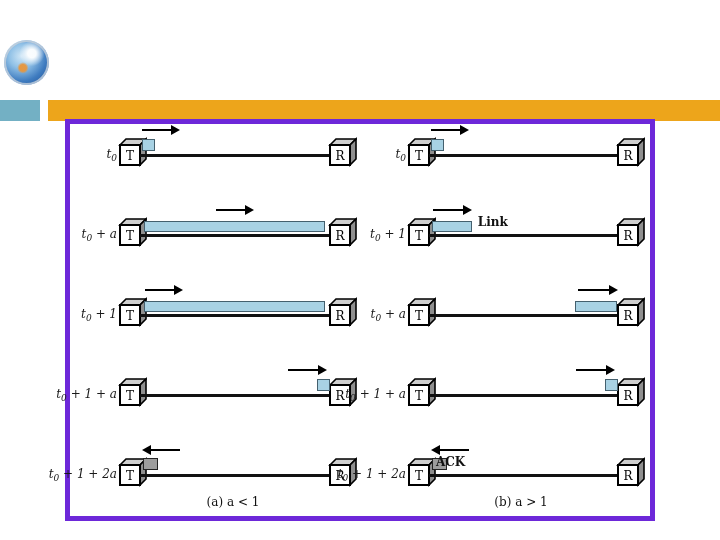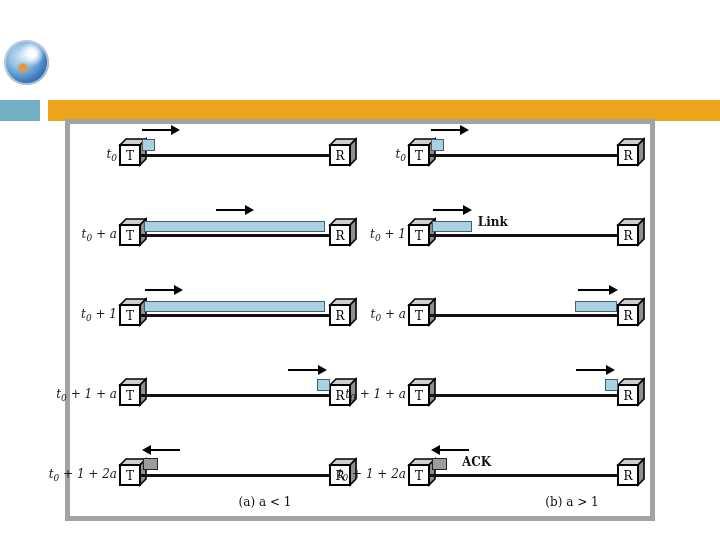--- a/index.html
+++ b/index.html
@@ -22,42 +22,42 @@
     position:absolute; left:58px; top:34px; margin:0;
     font-size:40px; font-weight:400; letter-spacing:0;
     color:var(--title-color,#5B6471); white-space:nowrap;
   }
   .accent-teal { position:absolute; left:0; top:100px; width:40px; height:21px; background:var(--teal,#73B0C4); }
   .accent-gold { position:absolute; left:48px; top:100px; width:672px; height:21px; background:var(--gold,#EDA51B); }
 
   
   .panel {
     position:absolute; left:65px; top:119px; width:590px; height:402px;
-    border:5px solid #a3a3a3; background:#fff; box-sizing:border-box;
+    border:5px solid #6d28d9; background:#fff; box-sizing:border-box;
   }
   .time-label {
     position:absolute; font:italic 12px "DejaVu Serif", serif; color:#1a1a1a;
     white-space:nowrap; text-align:right;
   }
   .time-label sub { font-size:9px; }
   .link-line { position:absolute; height:3px; background:var(--line,#111); }
   .bar  { position:absolute; height:11px; background:var(--frame,#A8D2E4); border:1px solid #44606e; box-sizing:border-box; }
   .sq-frame { position:absolute; height:12px; background:var(--frame,#A8D2E4); border:1px solid #44606e; box-sizing:border-box; }
   .sq-ack   { position:absolute; height:12px; background:var(--ack,#9D9D9D); border:1px solid #222; box-sizing:border-box; }
   .arrow { position:absolute; height:2px; background:#000; }
   .arrow::after {
     content:""; position:absolute; top:-4px; width:0; height:0;
     border-top:5px solid transparent; border-bottom:5px solid transparent;
   }
   .arrow.right::after { right:-9px; border-left:9px solid #000; }
   .arrow.left::after  { left:-9px;  border-right:9px solid #000; }
   .anno { position:absolute; font:bold 12px "DejaVu Serif", serif; color:#111; white-space:nowrap; }
   .caption {
     position:absolute; font:12px "DejaVu Serif", serif; color:#111;
-    transform:translateX(-50%); white-space:nowrap;margin-left:32px;
+    transform:translateX(-50%); white-space:nowrap;
   }
   .node { position:absolute; width:30px; height:32px; }
 </style>
 </head>
 <body style="--gold: #EDA51B; --teal: #73B0C4; --title-color: #5B6471; --frame: #A8D2E4; --ack: #9D9D9D; --line: #111111;">
 
 <div class="slide">
   <div class="logo"></div>
   <div class="accent-teal"></div>
   <div class="accent-gold"></div>
@@ -217,16 +217,16 @@
         </svg></div>
       <div class="link-line" style="left: 359px; top: 350px; width: 189px;"></div>
       <div class="node" style="left: 545px; top: 332px;"><svg width="30" height="32" viewBox="0 0 30 32">
           <polygon points="3,9 9,3 29,3 23,9" fill="#cfcfcf" stroke="#000" stroke-width="1.6"></polygon>
           <polygon points="23,9 29,3 29,23 23,29" fill="#8f8f8f" stroke="#000" stroke-width="1.6"></polygon>
           <rect x="3" y="9" width="20" height="20" fill="#fff" stroke="#000" stroke-width="2"></rect>
           <text x="13" y="24" font-family="DejaVu Serif, serif" font-size="12" text-anchor="middle" fill="#000">R</text>
         </svg></div>
       <div class="arrow left" style="left: 369.962px; top: 325px; width: 29.295px;"></div>
       <div class="sq-ack" style="left: 361.835px; top: 334px; width: 15.12px;"></div>
-      <div class="anno" style="left: 392px; top: 331px;">ACK</div>
-      <div class="caption" style="left: 470px; top: 371px;">(b) a &gt; 1</div>
+      <div class="anno" style="left: 366px; top: 331px;">ACK</div>
+      <div class="caption" style="left: 451px; top: 371px;">(b) a &gt; 1</div>
     </div>
 </div>
 
 </body></html>

